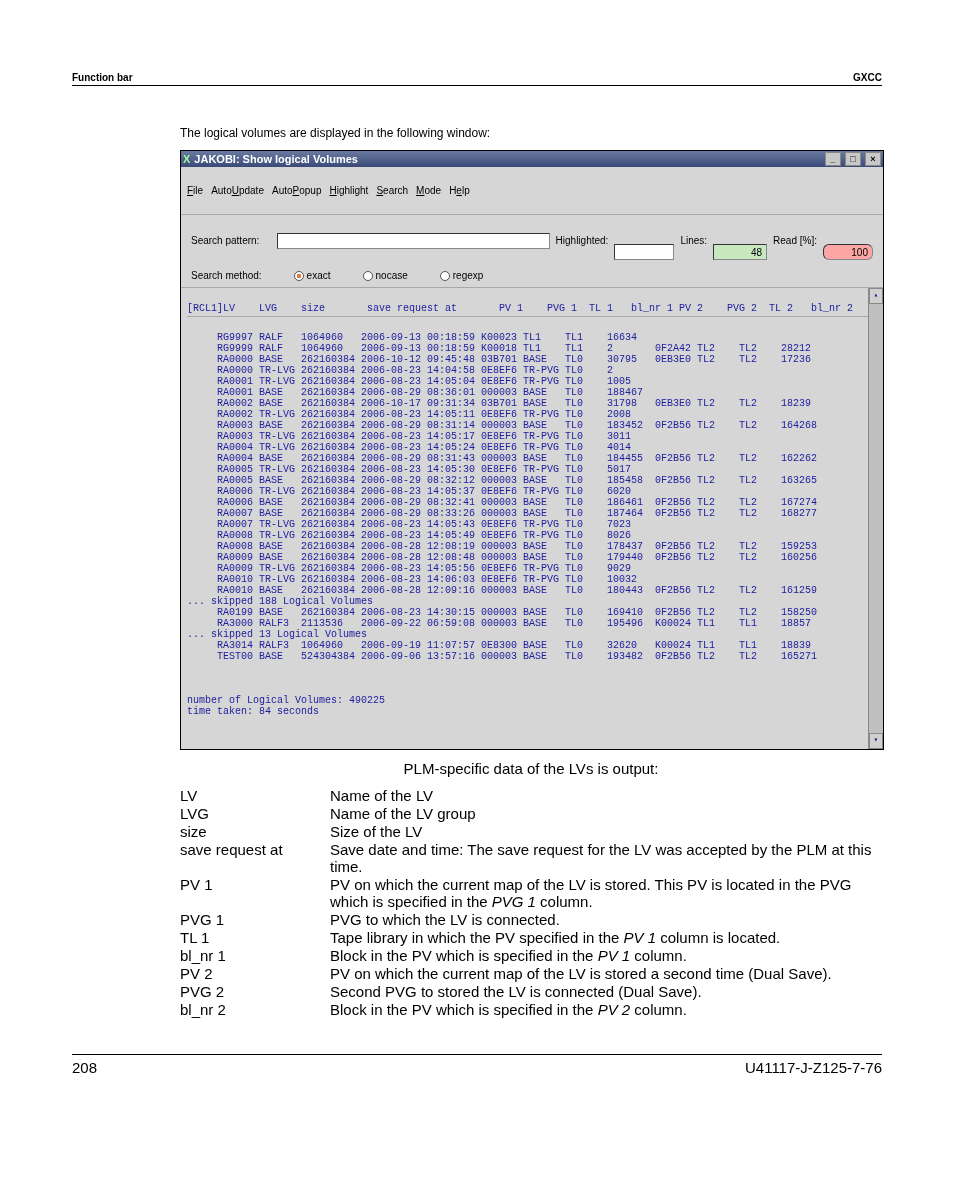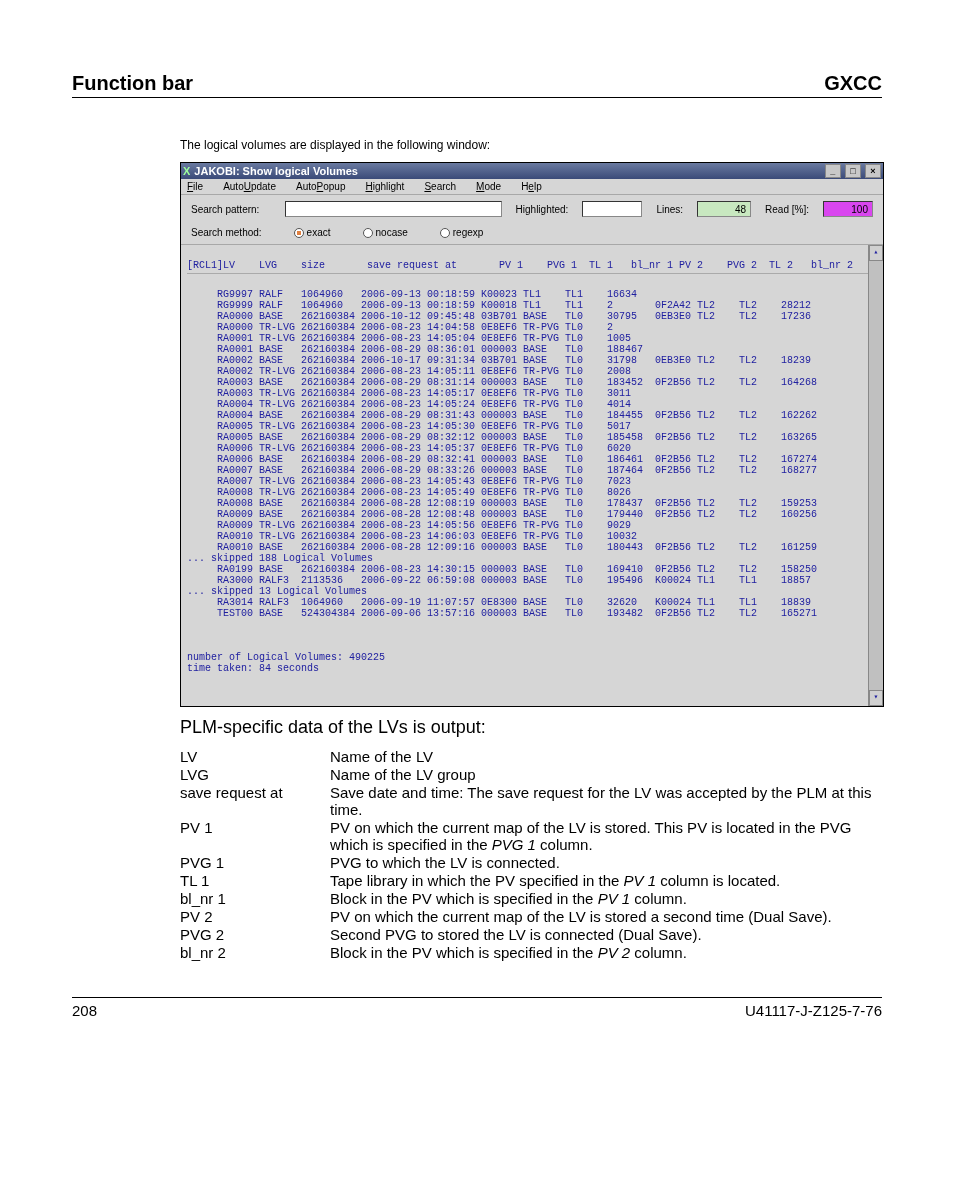--- a/index.html
+++ b/index.html
@@ -9,21 +9,21 @@
     background: #fff;
     color: #000;
     width: 954px;
   }
   .page {
     padding: 72px 72px 30px 72px;
   }
   .header-row {
     display: flex;
     justify-content: space-between;
-    font-size: 20px;
+    font-size: 10px;
     font-weight: bold;
     border-bottom: 1.5px solid #000;
     padding-bottom: 2px;
     margin-bottom: 40px;
   }
   .intro {
     font-size: 12px;
     margin-left: 108px;
     margin-bottom: 10px;
   }
@@ -62,58 +62,59 @@
     background: #c8c8c8;
     color: #000;
     border: 1px solid #888;
     width: 14px;
     height: 12px;
     font-size: 9px;
     margin-left: 1px;
   }
   .menubar {
     display: flex;
-    gap: 20px;
-    padding: 2px 6px;
+    gap: 8px;
+    padding: 18px 6px;
     background: #d6d6d6;
     border-bottom: 1px solid #a8a8a8;
     font-size: 10px;
   }
   .menubar span u { text-decoration: underline; }
   .toolbar {
     padding: 6px 10px;
     font-size: 10px;
     background: #d6d6d6;
     border-bottom: 1px solid #a8a8a8;
   }
   .tool-row1 {
     display: flex;
     align-items: center;
-    gap: 14px;
+    gap: 6px;
     margin-bottom: 10px;
   }
   .tool-row1 .lbl { width: 80px; }
   .pattern-input {
     flex: 1;
     height: 14px;
     background: #fff;
     border: 1px inset #888;
   }
   .hl-box, .ln-box, .read-box {
     height: 14px;
     border: 1px inset #888;
     display: flex;
     align-items: center;
     justify-content: flex-end;
     padding: 0 4px;
     font-size: 10px;
+    margin-top: 23px;
   }
   .hl-box { width: 50px; background: #fff; }
   .ln-box { width: 44px; background: #c8e8c0; }
-  .read-box { width: 40px; background: #d946ef; }
+  .read-box { width: 40px; background: #fca5a5; border-radius: 6px; }
   .tool-row2 {
     display: flex;
     align-items: center;
     gap: 32px;
   }
   .radio {
     display: inline-flex; align-items: center; gap: 3px;
   }
   .radio::before {
     content: "";
@@ -145,24 +146,25 @@
     width: 14px;
     background: #c0c0c0;
     border-left: 1px solid #888;
     display: flex; flex-direction: column; justify-content: space-between;
   }
   .scrollbar .arrow {
     height: 14px; background: #d0d0d0; border: 1px solid #888;
     font-size: 8px; text-align: center; line-height: 12px;
   }
   .caption {
-    font-size: 18px;
+    font-size: 15px;
     margin-left: 108px;
     margin-top: 10px;
     margin-bottom: 10px;
+    text-align: center;
   }
   .defs {
     margin-left: 108px;
     font-size: 15px;
   }
   .defs .row {
     display: flex;
     margin-bottom: 1px;
   }
   .defs .term {
@@ -285,20 +287,24 @@
   <div class="defs" id="defs">
       <div class="row">
         <div class="term">LV</div>
         <div class="val">Name of the LV</div>
       </div>
       <div class="row">
         <div class="term">LVG</div>
         <div class="val">Name of the LV group</div>
       </div>
       <div class="row">
+        <div class="term">size</div>
+        <div class="val">Size of the LV</div>
+      </div>
+      <div class="row">
         <div class="term">save request at</div>
         <div class="val">Save date and time: The save request for the LV was accepted by the PLM at this time.</div>
       </div>
       <div class="row">
         <div class="term">PV 1</div>
         <div class="val">PV on which the current map of the LV is stored. This PV is located in the PVG which is specified in the <i>PVG 1</i> column.</div>
       </div>
       <div class="row">
         <div class="term">PVG 1</div>
         <div class="val">PVG to which the LV is connected.</div>

